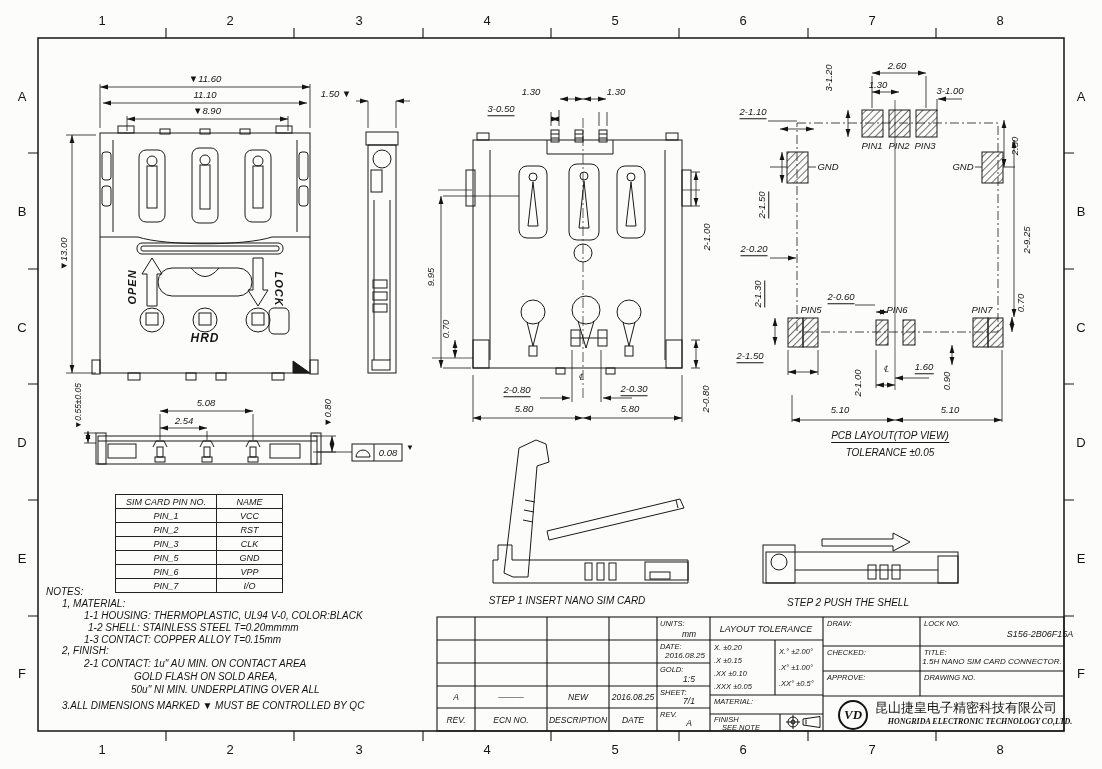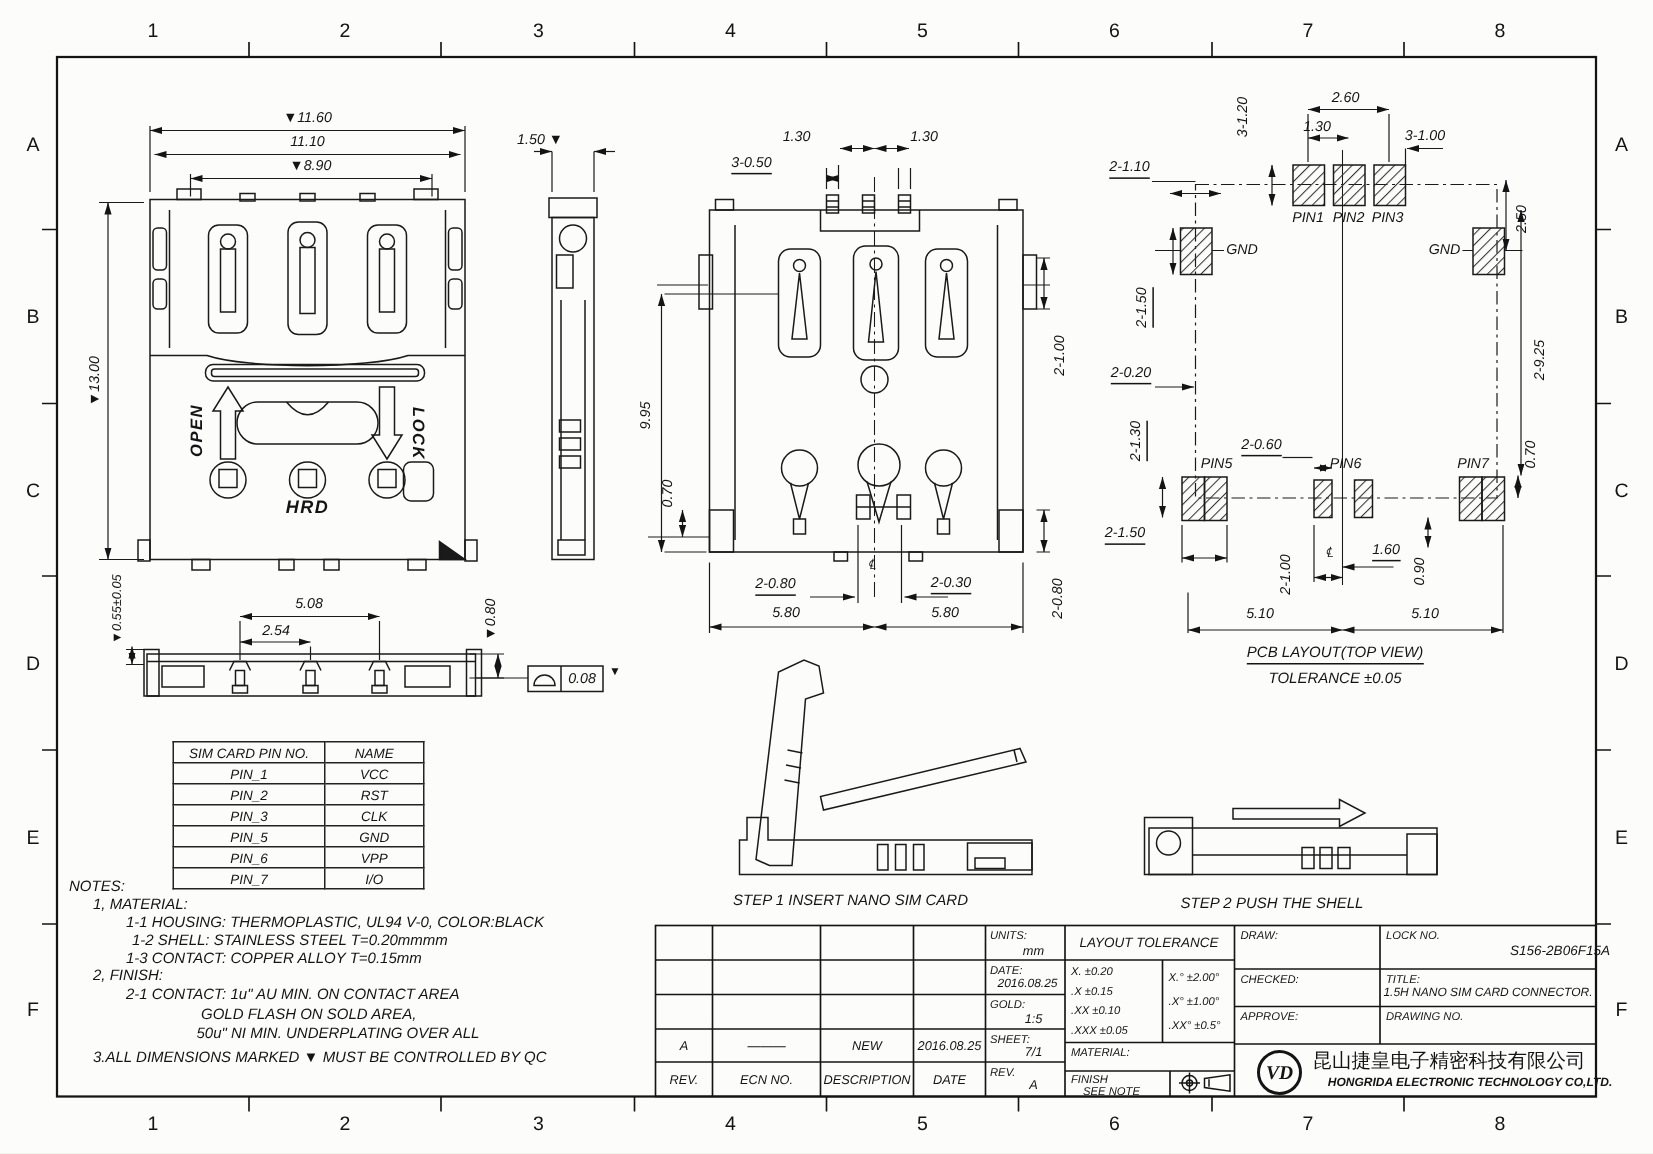--- a/index.html
+++ b/index.html
@@ -16,21 +16,21 @@
   .s8{font-size:8px;} .s85{font-size:8.5px;} .s9{font-size:9px;} .s10{font-size:10px;}
   .emb{font-size:11px;font-weight:bold;letter-spacing:1px;}
   #pin-table{position:absolute;left:115px;top:494px;width:168px;border-collapse:collapse;}
   #pin-table td{border:1px solid #222;font:italic 9px "Liberation Sans",sans-serif;
        text-align:center;padding:1px 2px;height:11px;color:#141414;}
   .tb-lbl{position:absolute;font:italic 7.5px/1 "Liberation Sans",sans-serif;color:#141414;white-space:nowrap;text-align:right;}
   .logo{position:absolute;left:838px;top:700px;width:26px;height:26px;border:2px solid #141414;
         border-radius:50%;display:flex;align-items:center;justify-content:center;
         font:italic bold 13px "Liberation Serif",serif;}
   .cn{font-family:"Liberation Serif","DejaVu Sans",serif;font-style:normal;}
-  .en{font-family:Liberation Sans, sans-serif;font-style:italic;font-weight:bold;padding-left:28px;}
+  .en{font-family:Liberation Serif, serif;font-style:italic;font-weight:bold;padding-left:28px;}
 </style>
 </head>
 <body>
 <div id="page">
 
 <svg width="1102" height="769" viewBox="0 0 1102 769">
   <defs>
     <marker id="a" markerWidth="12" markerHeight="8" refX="8" refY="3" orient="auto-start-reverse" markerUnits="userSpaceOnUse">
       <path d="M0,0.6 L8,3 L0,5.4 Z" fill="#141414"></path>
     </marker>
@@ -351,21 +351,21 @@
 <div class="lbl grid-lbl" style="left:1081px;top:673px">F</div>
 
 <div class="lbl" style="left:205px;top:79px">▼11.60</div>
 <div class="lbl" style="left:205px;top:95px">11.10</div>
 <div class="lbl" style="left:207px;top:111px">▼8.90</div>
 <div class="lbl r" style="left:64px;top:254px">▼13.00</div>
 <div class="lbl r emb" style="left:132px;top:287px">OPEN</div>
 <div class="lbl r90 emb" style="left:278px;top:289px">LOCK</div>
 <div class="lbl emb" style="left:205px;top:338px;font-size:12px">HRD</div>
 
-<div class="lbl" style="left:360px;top:94px">1.50 ▼</div>
+<div class="lbl" style="left:336px;top:94px">1.50 ▼</div>
 
 <div class="lbl" style="left:531px;top:92px">1.30</div>
 <div class="lbl" style="left:616px;top:92px">1.30</div>
 <div class="lbl u" style="left:501px;top:110px">3-0.50</div>
 <div class="lbl r" style="left:431px;top:277px">9.95</div>
 <div class="lbl r" style="left:446px;top:329px">0.70</div>
 <div class="lbl r" style="left:707px;top:237px">2-1.00</div>
 <div class="lbl r" style="left:706px;top:399px">2-0.80</div>
 <div class="lbl" style="left:581px;top:377px">℄</div>
 <div class="lbl u" style="left:517px;top:391px">2-0.80</div>

